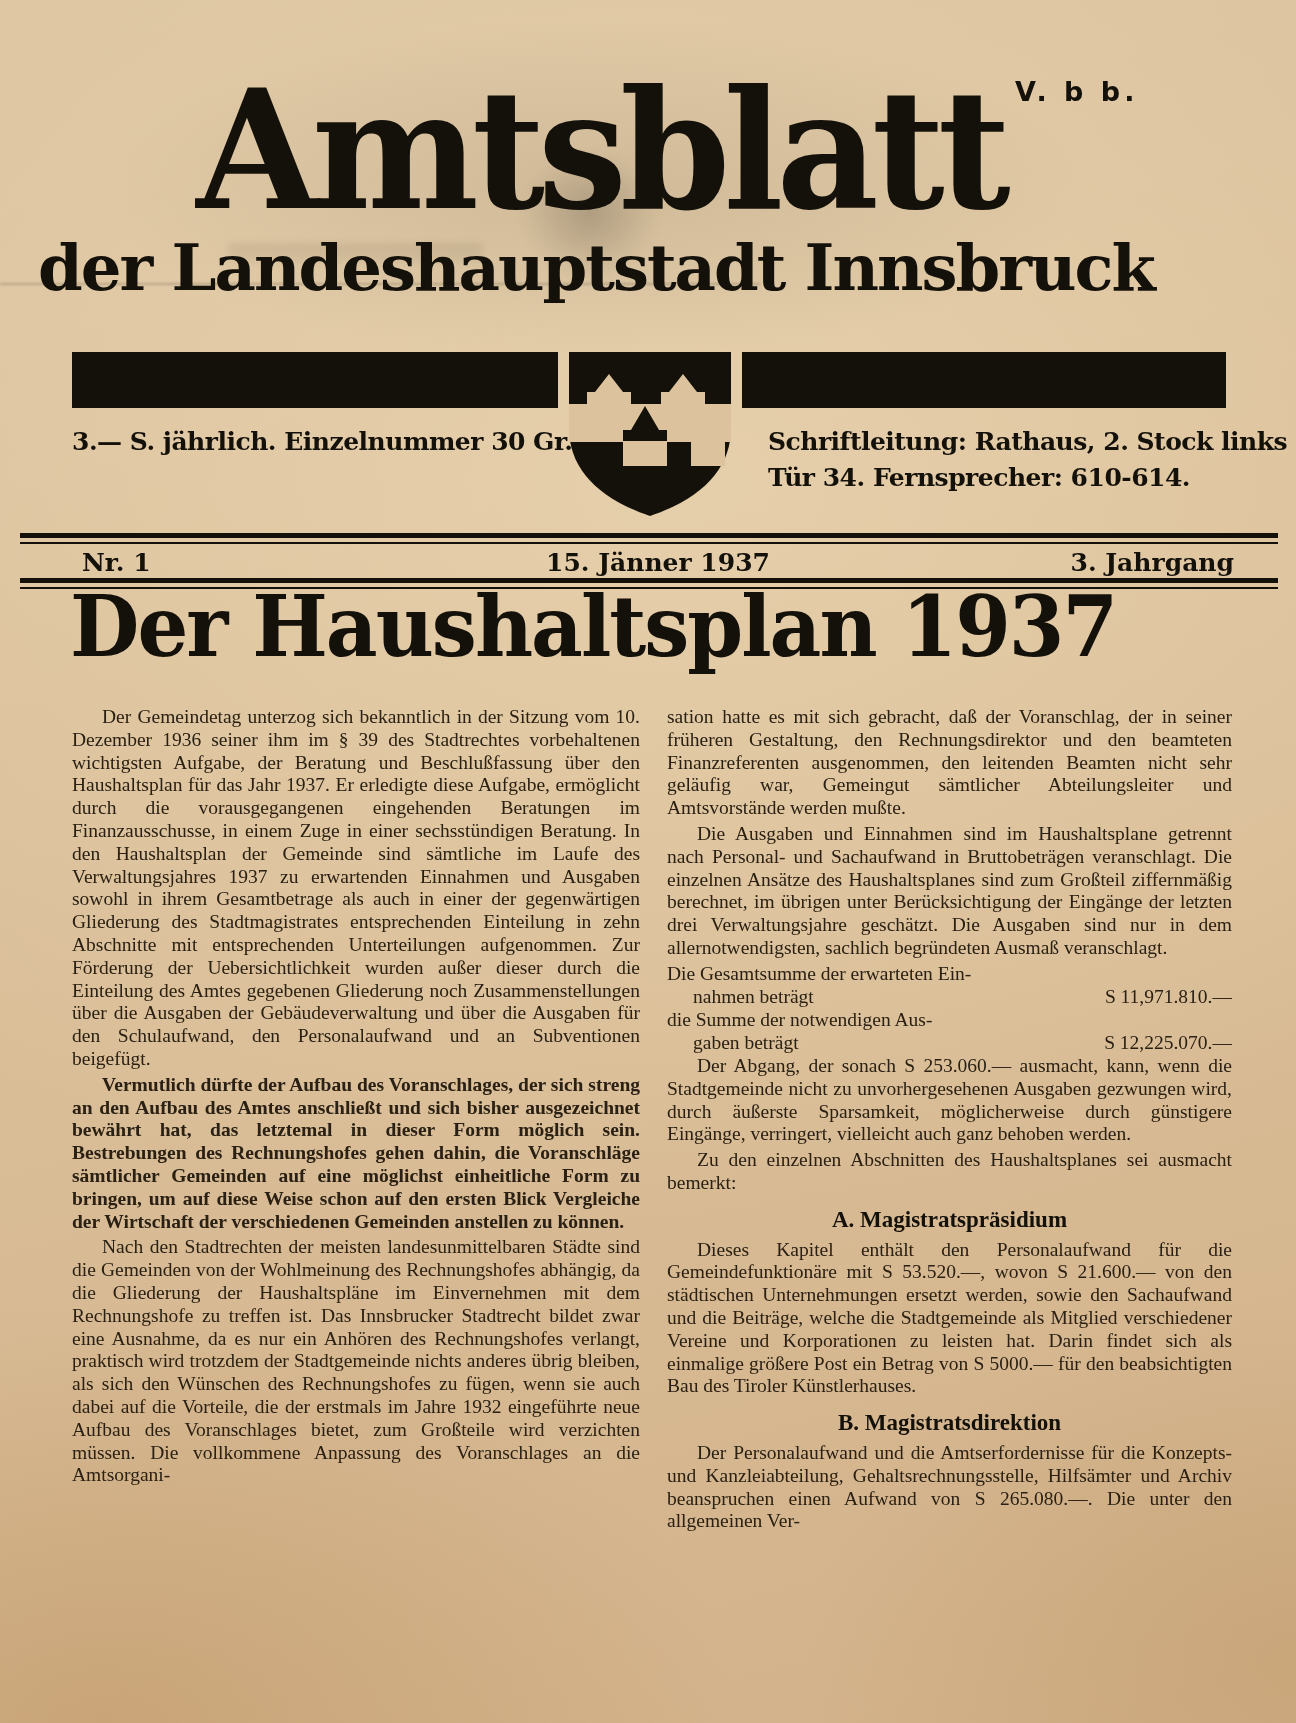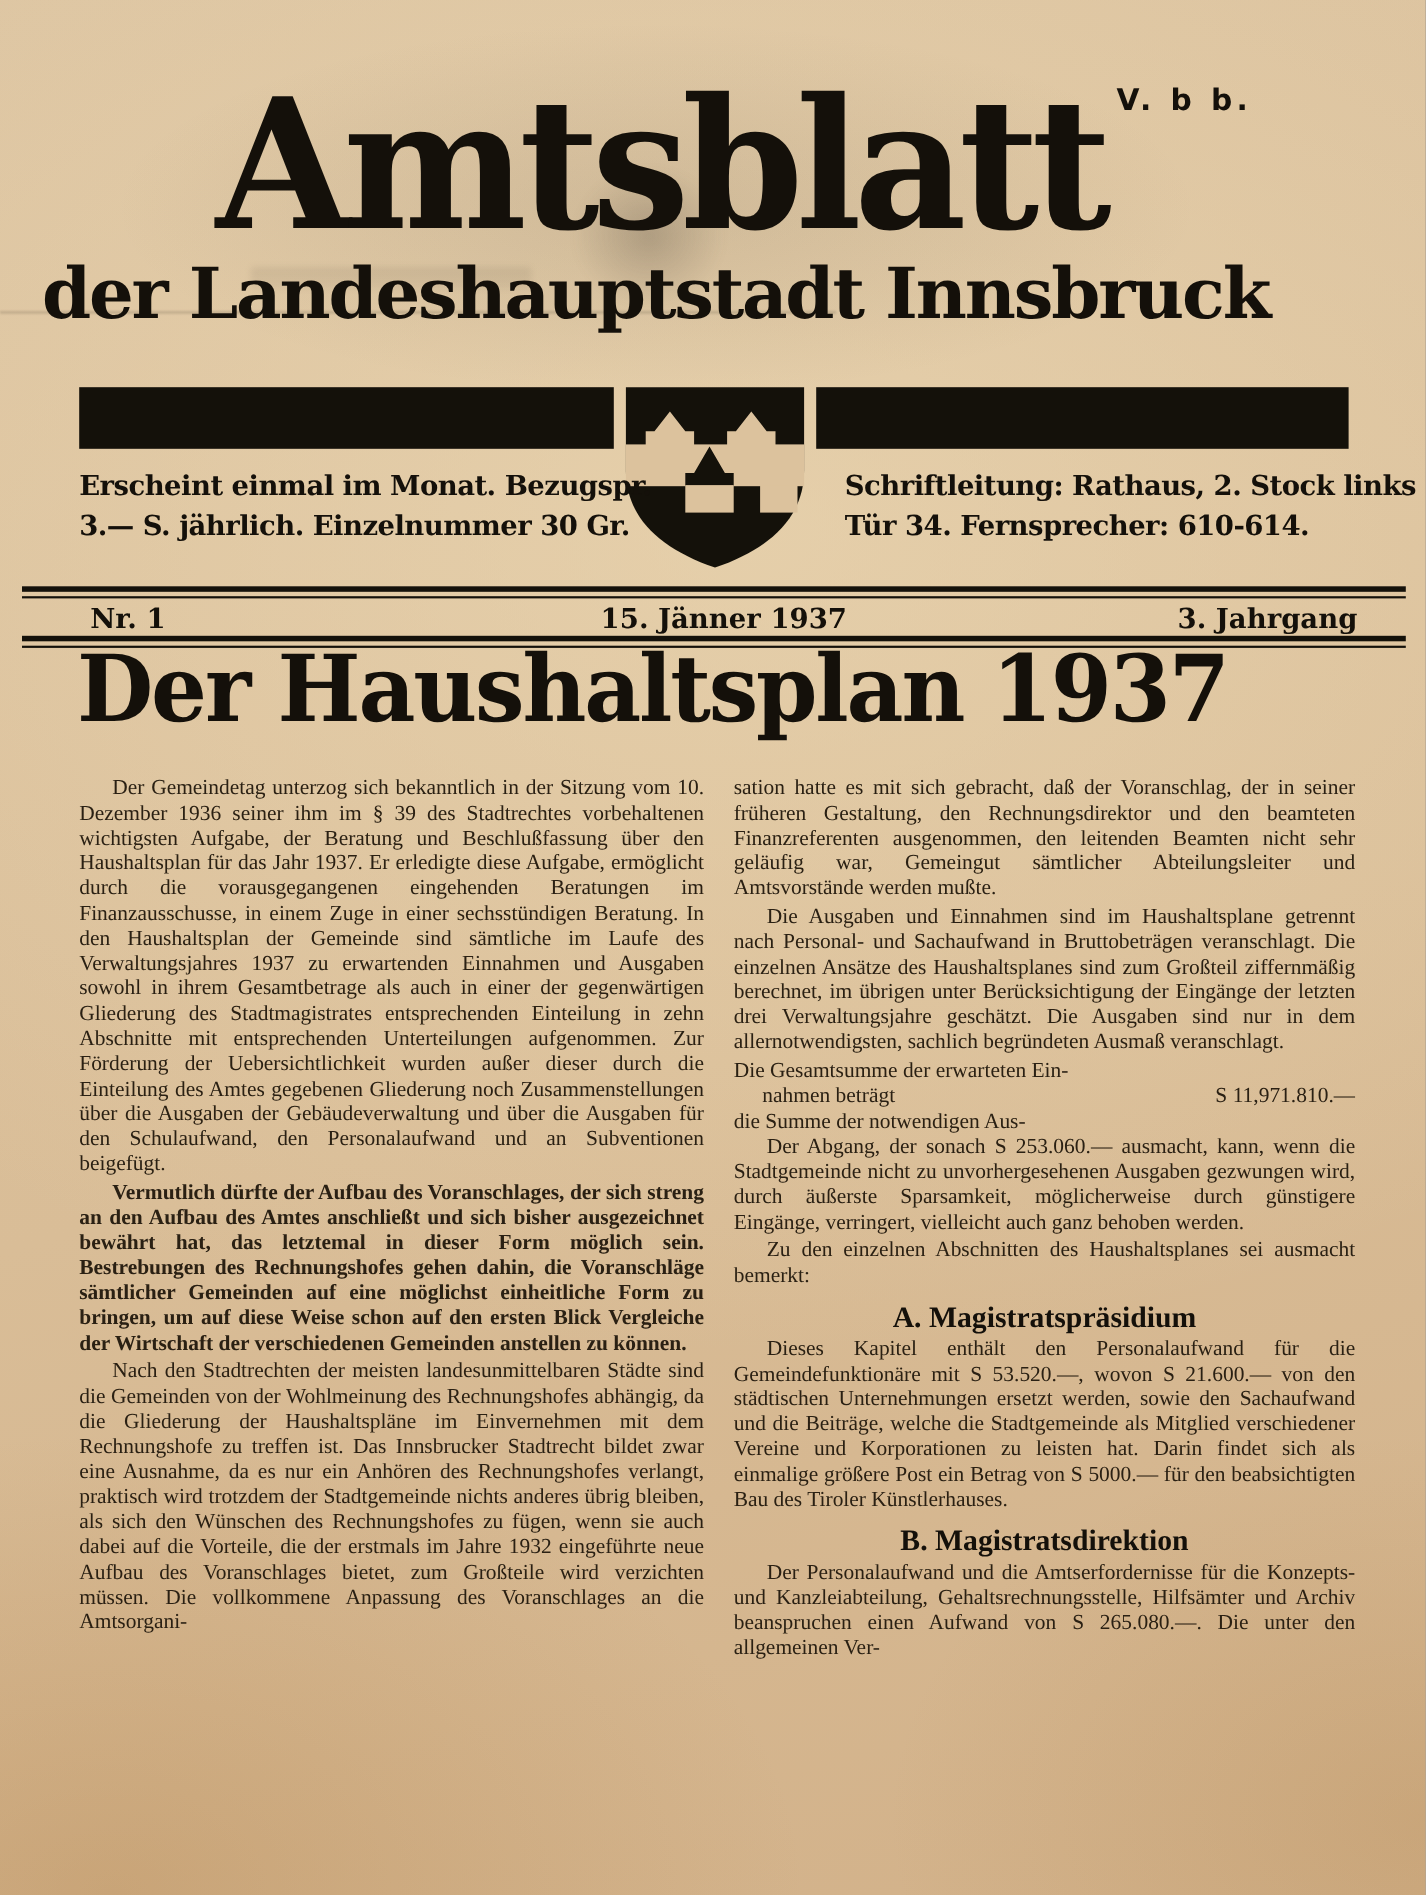--- a/index.html
+++ b/index.html
@@ -91,21 +91,21 @@
   .col{font-size:19.5px;line-height:22.8px;text-align:justify;}
   .col-l{width:568px;}
   .col-r{width:565px;}
   .col p{margin:0 0 3px 0;}
   .indent{text-indent:30px;}
   .bold-par{font-weight:bold;}
   .sum-line1{margin-top:1px;}
   .sum-row{display:flex;justify-content:space-between;padding-left:26px;gap:28px;}
   .sum-amt{white-space:nowrap;}
   .sec-head{
-    text-align:center;font-weight:bold;font-size:27px;
+    text-align:center;font-weight:bold;font-size:23px;
     margin:14px 0 7px 0;color:var(--headline_ink,#14100a);
   }
 </style>
 </head>
 <body>
 
 <div class="page">
 
   <div class="smudge"></div>
   <div class="ghost"></div>
@@ -126,21 +126,20 @@
     <polygon points="22,55 22,42 30,42 44,24 58,42 66,42 66,55" fill="#dcc29d"></polygon>
     <polygon points="96,55 96,42 104,42 118,24 132,42 140,42 140,55" fill="#dcc29d"></polygon>
 
     <polygon points="58,92 58,80 66,80 80,56 94,80 102,80 102,92" fill="#14110a"></polygon>
 
     <rect x="58" y="91" width="44" height="25" fill="#dcc29d"></rect>
     <rect x="126" y="91" width="34" height="25" fill="#dcc29d"></rect>
   </svg>
 
   <div class="info info-left">
-    <div>Erscheint einmal im Monat. Bezugspr.</div>
     <div>3.— S. jährlich. Einzelnummer 30 Gr.</div>
   </div>
   <div class="info info-right">
     <div>Schriftleitung: Rathaus, 2. Stock links</div>
     <div>Tür 34. Fernsprecher: 610-614.</div>
   </div>
 
   <div class="rule rule-top">
     <div class="thick"></div>
       <div class="gap"></div>
@@ -170,20 +169,24 @@
       <p>sation hatte es mit sich gebracht, daß der Voranschlag, der in seiner früheren Gestaltung, den Rechnungsdirektor und den beamteten Finanzreferenten ausgenommen, den leitenden Beamten nicht sehr geläufig war, Gemeingut sämtlicher Abteilungsleiter und Amtsvorstände werden mußte.</p>
       <p class="indent">Die Ausgaben und Einnahmen sind im Haushaltsplane getrennt nach Personal- und Sachaufwand in Bruttobeträgen veranschlagt. Die einzelnen Ansätze des Haushaltsplanes sind zum Großteil ziffernmäßig berechnet, im übrigen unter Berücksichtigung der Eingänge der letzten drei Verwaltungsjahre geschätzt. Die Ausgaben sind nur in dem allernotwendigsten, sachlich begründeten Ausmaß veranschlagt.</p>
 
       <div>
         <div class="sum-line1">Die Gesamtsumme der erwarteten Ein-</div>
         <div class="sum-row">
           <span>nahmen beträgt</span>
           <span class="sum-amt">S 11,971.810.—</span>
         </div>
         <div class="sum-line1">die Summe der notwendigen Aus-</div>
+        <div class="sum-row">
+          <span>gaben beträgt</span>
+          <span class="sum-amt">S 12,225.070.—</span>
+        </div>
       </div>
 
       <p class="indent">Der Abgang, der sonach S 253.060.— ausmacht, kann, wenn die Stadtgemeinde nicht zu unvorhergesehenen Ausgaben gezwungen wird, durch äußerste Sparsamkeit, möglicherweise durch günstigere Eingänge, verringert, vielleicht auch ganz behoben werden.</p>
       <p class="indent">Zu den einzelnen Abschnitten des Haushaltsplanes sei ausmacht bemerkt:</p>
 
       <div class="sec-head">A. Magistratspräsidium</div>
       <p class="indent">Dieses Kapitel enthält den Personalaufwand für die Gemeindefunktionäre mit S 53.520.—, wovon S 21.600.— von den städtischen Unternehmungen ersetzt werden, sowie den Sachaufwand und die Beiträge, welche die Stadtgemeinde als Mitglied verschiedener Vereine und Korporationen zu leisten hat. Darin findet sich als einmalige größere Post ein Betrag von S 5000.— für den beabsichtigten Bau des Tiroler Künstlerhauses.</p>
 
       <div class="sec-head">B. Magistratsdirektion</div>
       <p class="indent">Der Personalaufwand und die Amtserfordernisse für die Konzepts- und Kanzleiabteilung, Gehaltsrechnungsstelle, Hilfsämter und Archiv beanspruchen einen Aufwand von S 265.080.—. Die unter den allgemeinen Ver-</p>

